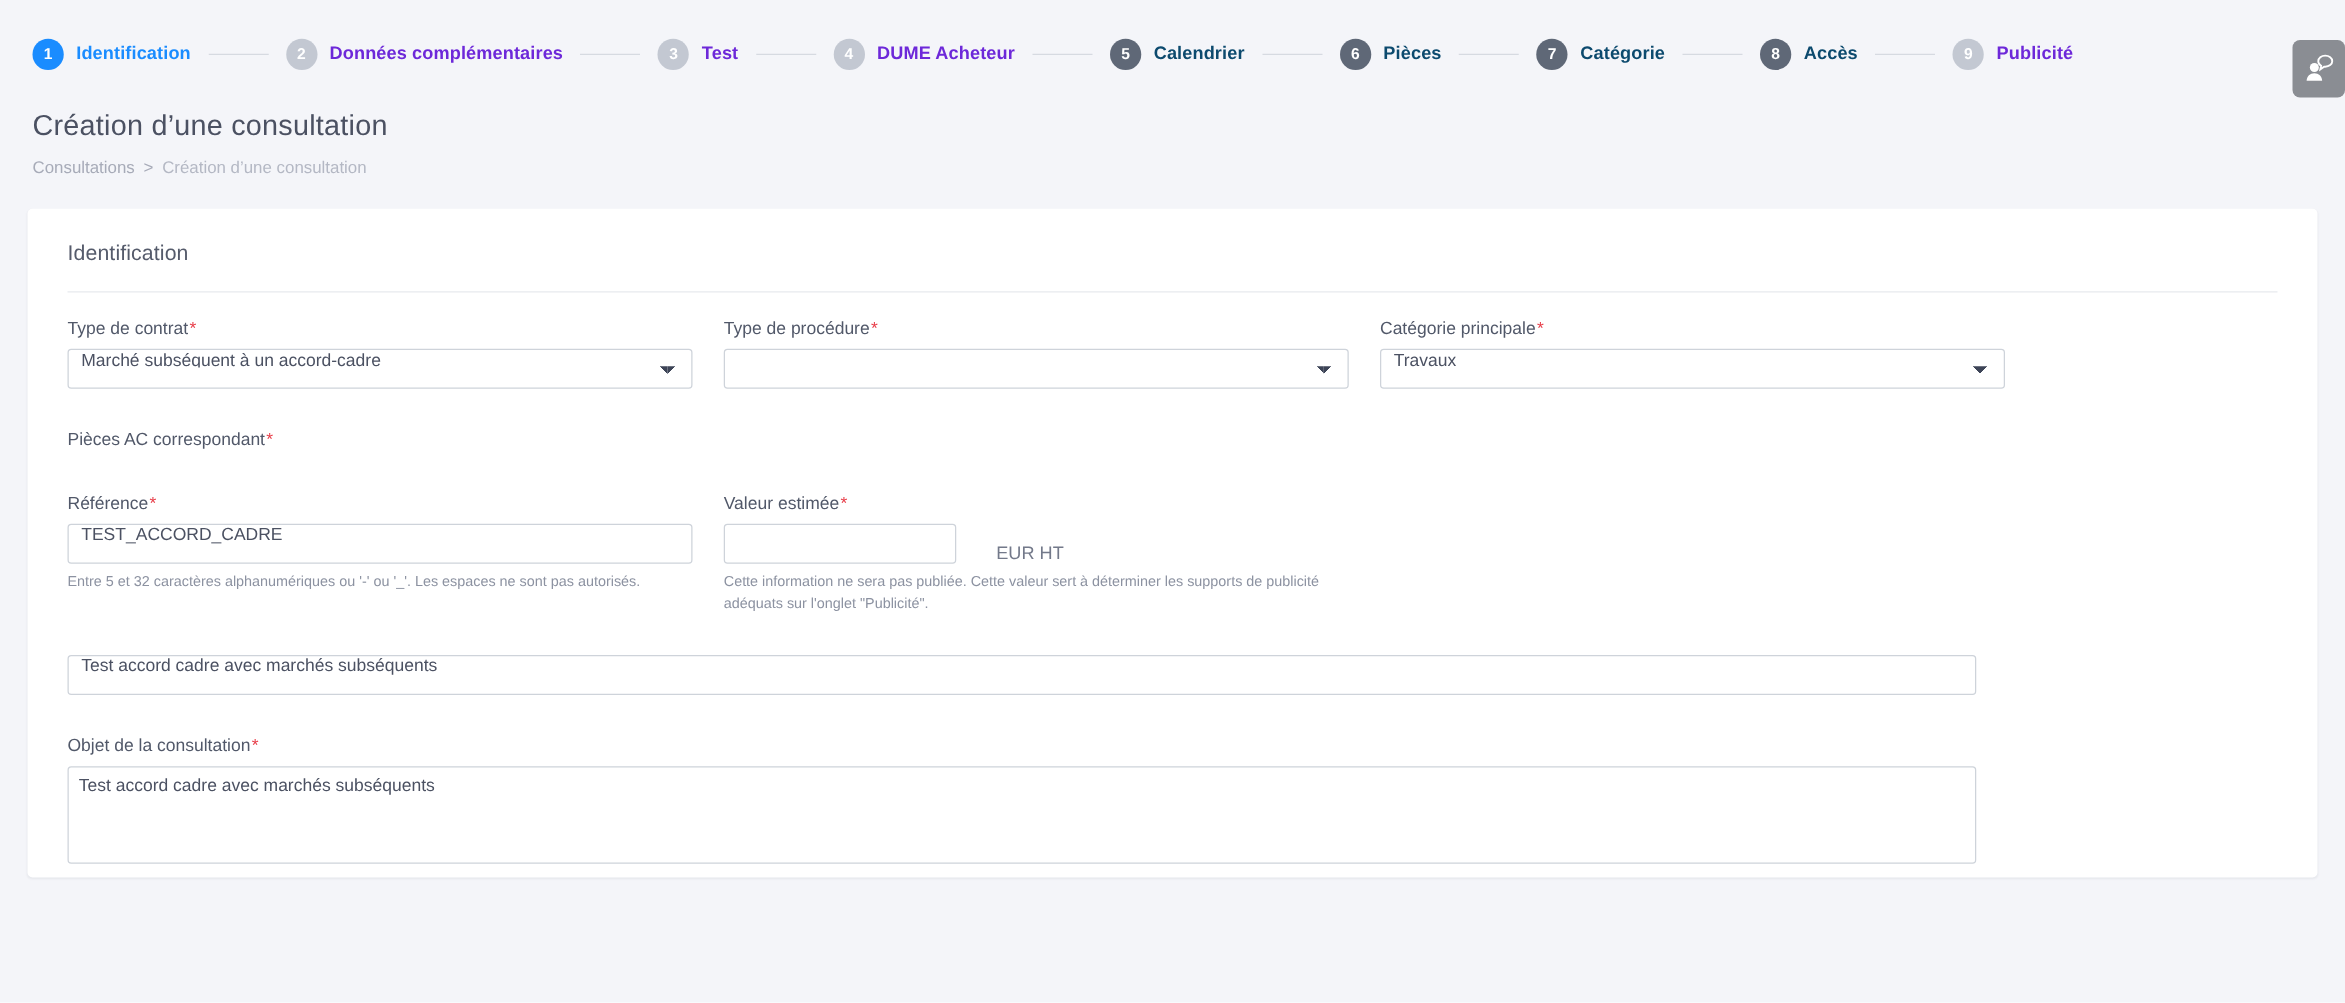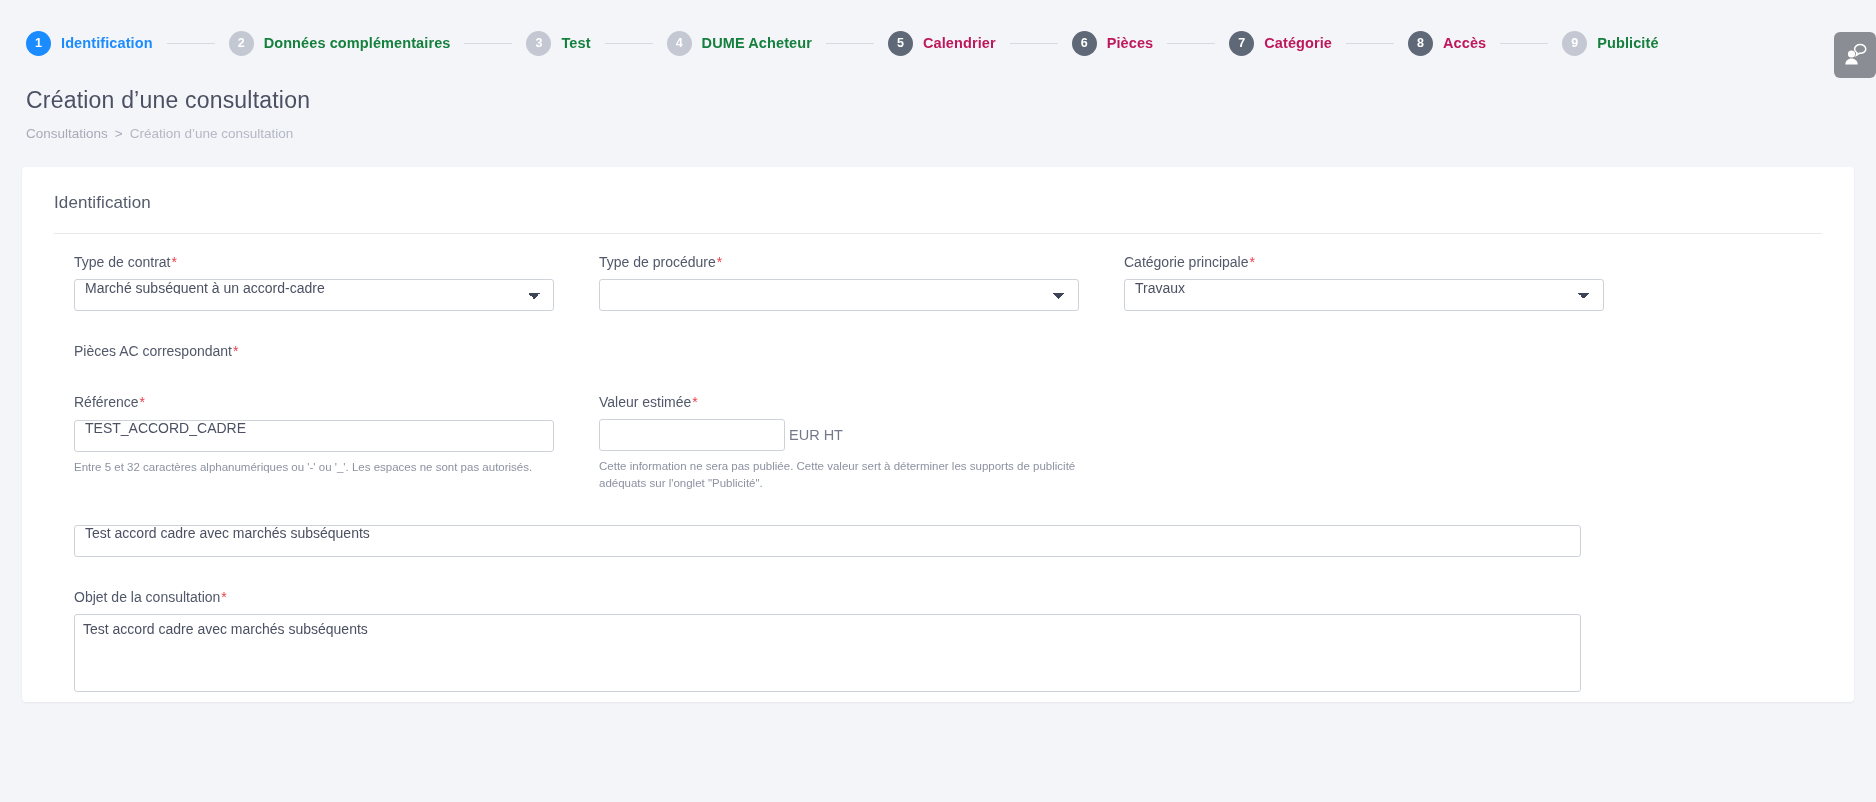--- a/index.html
+++ b/index.html
@@ -53,23 +53,23 @@
   }
   .step-label {
     margin-left: 10px;
     font-size: 14.5px;
     font-weight: bold;
     letter-spacing: 0.1px;
   }
   .step.active .step-badge { background: #1a8cff; }
   .step.active .step-label { color: #1a8cff; }
   .step.dark .step-badge { background: #5f6877; }
-  .step.dark .step-label { color: #be185d; }
+  .step.dark .step-label { color: #0c4a6e; }
   .step.muted .step-badge { background: #c3c8d2; }
-  .step.muted .step-label { color: #15803d; }
+  .step.muted .step-label { color: #6d28d9; }
 
   .step-connector {
     width: 48px;
     height: 1px;
     background: #d6dae1;
     flex: 0 0 auto;
     margin: 0 14px;
   }
 
   .avatar-button {
@@ -137,21 +137,21 @@
     gap: 25px;
   }
   .col {
     width: 500px;
     flex: 0 0 auto;
   }
   .col-full {
     width: 1527px;
     flex: 0 0 auto;
   }
-  .field { margin-bottom: 6px; margin-left: 20px; }
+  .field { margin-bottom: 6px; }
 
   label.field-label {
     display: block;
     font-size: 14px;
     color: #515869;
     margin-bottom: 9px;
     font-weight: 400;
   }
   .req { color: #e8414c; font-weight: 400; padding-left: 1px; }
 
@@ -181,22 +181,22 @@
     background-size: 6px 6px, 6px 6px;
     background-repeat: no-repeat;
     padding-right: 32px;
   }
   input.control::placeholder { color: #a7abb8; }
 
   .control.short { width: 186px; }
 
   .inline-row {
     display: flex;
-    align-items: center;
-    gap: 4px;
+    align-items: flex-end;
+    gap: 32px;
   }
   .unit-text {
     font-size: 14.5px;
     color: #73798a;
     white-space: nowrap;
   }
 
   .hint {
     font-size: 11.5px;
     line-height: 1.45;

